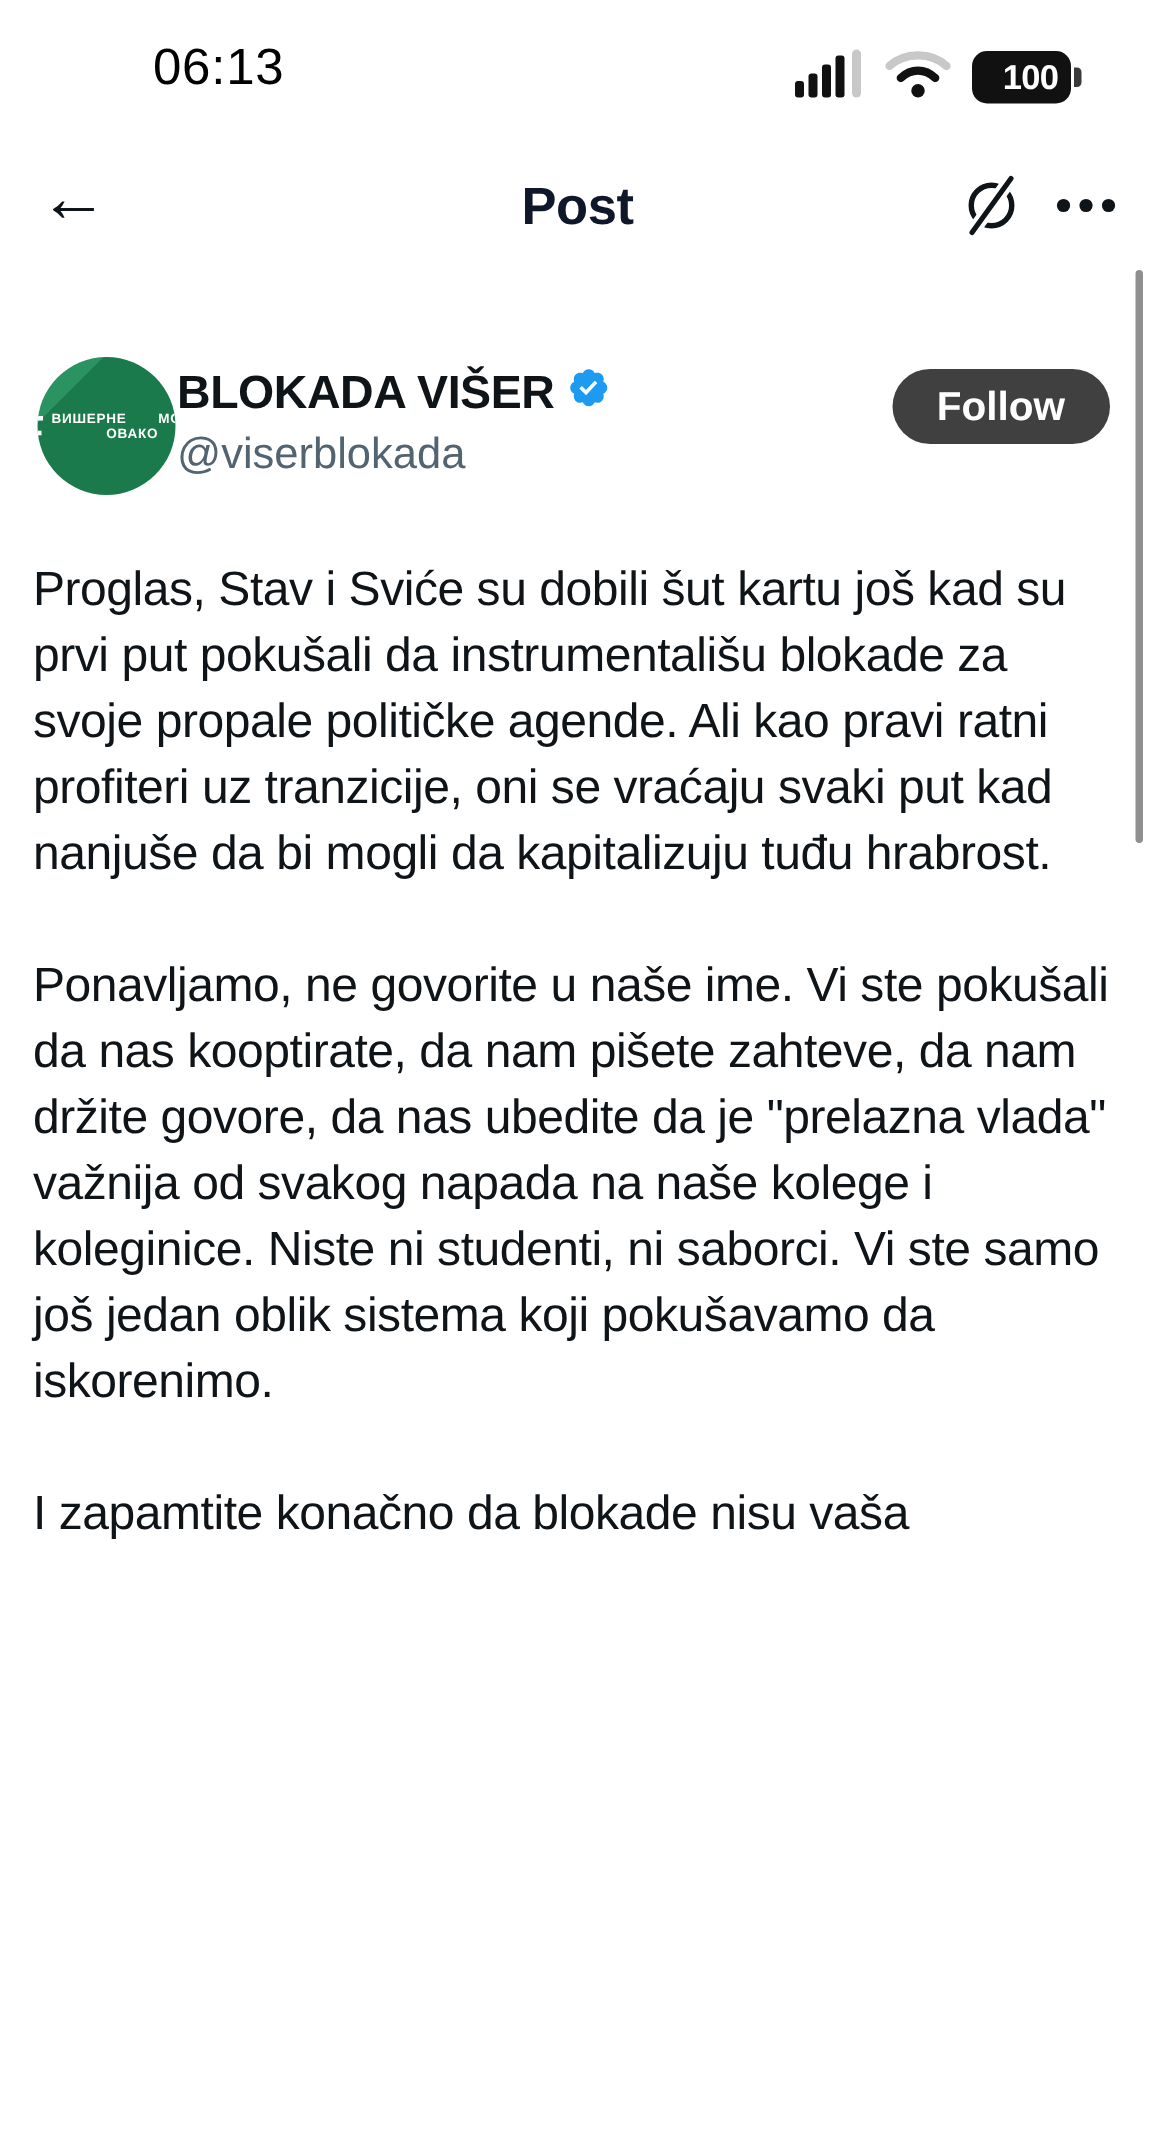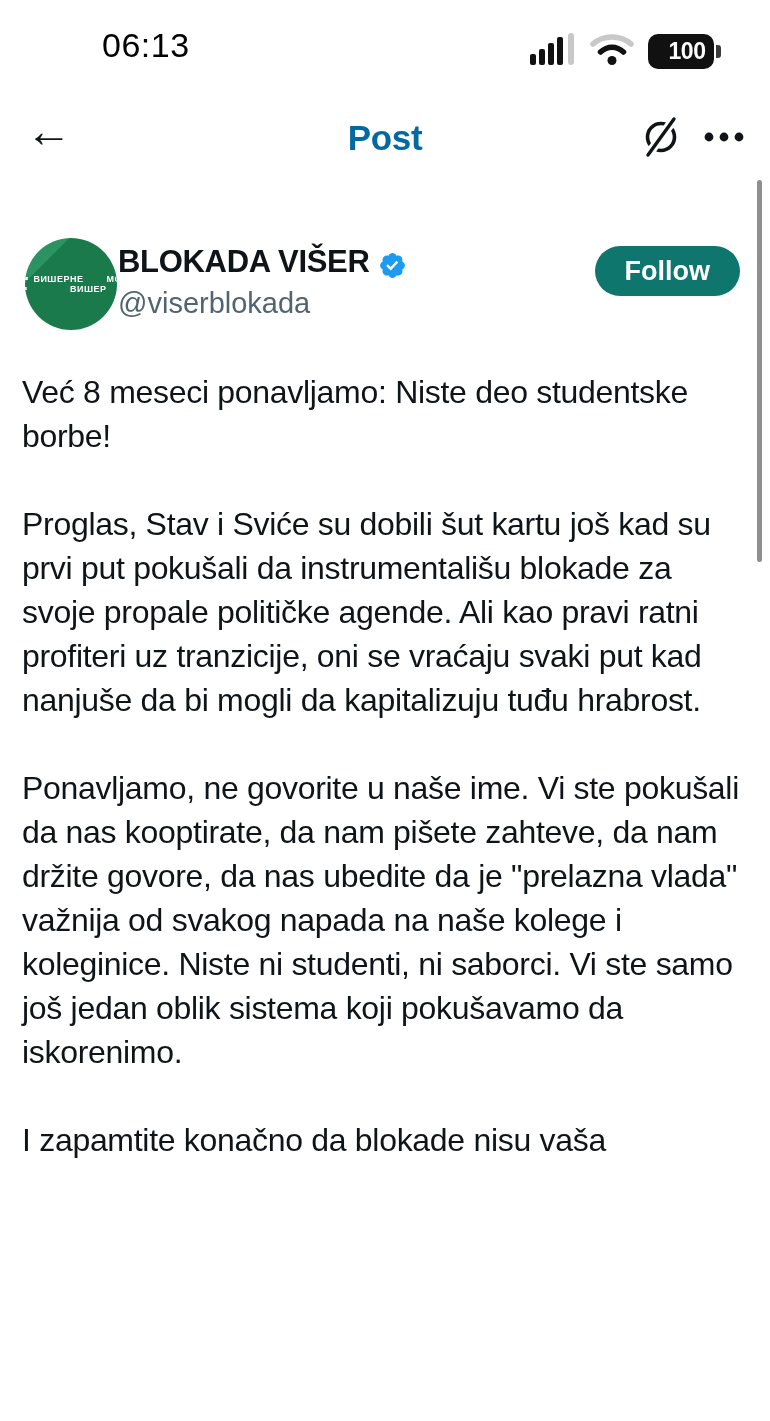--- a/index.html
+++ b/index.html
@@ -31,21 +31,21 @@
 
   
   .nav-bar { position:absolute; top:104px; left:0; right:0; height:70px; }
   .back-button {
     position:absolute; left:26px; top:2px; width:50px; height:50px;
     font-size:46px; line-height:48px; color:#0f1419; text-align:left; cursor:pointer;
     background:none; border:none; font-family:inherit;
   }
   .nav-title {
     position:absolute; left:0; right:0; top:14px; text-align:center;
-    font-size:35px; font-weight:700; color:#0369a1; letter-spacing:-0.3px;
+    font-size:35px; font-weight:700; color:#0f172a; letter-spacing:-0.3px;
   }
   .nav-right {
     position:absolute; right:24px; top:10px;
     display:flex; align-items:center; gap:18px;
   }
   .icon-button { background:none; border:none; cursor:pointer; padding:0; display:block; }
 
   
   .scrollbar-thumb {
     position:absolute; right:8px; top:180px; width:5px; height:382px;
@@ -60,26 +60,26 @@
     background:linear-gradient(135deg, #2b9362 0%, #2b9362 24%, #1b7a4c 24%);
     display:flex; align-items:center; justify-content:center; gap:5px;
     overflow:hidden;
   }
   .avatar-hash { color:#fff; font-size:42px; font-weight:700; line-height:1; }
   .avatar-slogan { display:flex; flex-direction:row; }
   .avatar-slogan span {
     color:#fff; font-size:9px; font-weight:700; letter-spacing:.5px; line-height:10px;
   }
   .name-block { position:absolute; left:118px; top:8px; }
-  .name-row { display:flex; align-items:flex-end; gap:8px; }
+  .name-row { display:flex; align-items:flex-start; gap:8px; }
   .display-name { font-size:31px; font-weight:700; color:#0f1419; letter-spacing:-0.3px; }
   .handle { margin-top:7px; font-size:29px; color:#536471; }
   .follow-button {
     position:absolute; right:30px; top:10px; height:50px; padding:0 30px;
-    background:#0f766e; color:#fff; border:none; border-radius:26px;
+    background:#404040; color:#fff; border:none; border-radius:26px;
     font-size:27px; font-weight:700; font-family:inherit;
     display:flex; align-items:center; cursor:pointer;
   }
 
   
   .post-text {
     position:absolute; left:22px; top:370px; width:728px;
     font-size:32px; line-height:44px; color:#0f1419; letter-spacing:-0.3px;
   }
   .post-text p { margin:0 0 44px 0; }
@@ -134,36 +134,35 @@
   </div>
 </div>
 
 <div class="scrollbar-thumb"></div>
 
 <div class="author-row">
   <div class="avatar">
     <span class="avatar-hash">#</span>
     <span class="avatar-slogan">
       <span>ВИШЕР</span>
-      <span>НЕ ВИШЕР</span>
+      <span>НЕ ОВАКО</span>
       <span>МОЖЕ</span>
     </span>
   </div>
   <div class="name-block">
     <div class="name-row">
       <span class="display-name">BLOKADA VIŠER</span>
       <span style="display:flex;">
         <svg width="29" height="29" viewBox="0 0 24 24">
           <path fill="#1d9bf0" d="M22.25 12c0-1.43-.88-2.67-2.19-3.34.46-1.39.2-2.9-.81-3.91s-2.52-1.27-3.91-.81c-.66-1.31-1.91-2.19-3.34-2.19s-2.67.88-3.33 2.19c-1.4-.46-2.91-.2-3.92.81s-1.26 2.52-.8 3.91c-1.31.67-2.2 1.91-2.2 3.34s.89 2.67 2.2 3.34c-.46 1.39-.21 2.9.8 3.91s2.52 1.26 3.91.81c.67 1.31 1.91 2.19 3.34 2.19s2.68-.88 3.34-2.19c1.39.45 2.9.2 3.91-.81s1.27-2.52.81-3.91c1.31-.67 2.19-1.91 2.19-3.34zm-11.71 4.2L6.8 12.46l1.41-1.42 2.26 2.26 4.8-5.23 1.47 1.36-6.2 6.77z"></path>
         </svg>
       </span>
     </div>
     <div class="handle">@viserblokada</div>
   </div>
   <button class="follow-button">Follow</button>
 </div>
 
 <div class="post-text">
-  <p>Već 8 meseci ponavljamo: Niste deo studentske borbe!</p>
   <p>Proglas, Stav i Sviće su dobili šut kartu još kad su prvi put pokušali da instrumentališu blokade za svoje propale političke agende. Ali kao pravi ratni profiteri uz tranzicije, oni se vraćaju svaki put kad nanjuše da bi mogli da kapitalizuju tuđu hrabrost.</p>
   <p>Ponavljamo, ne govorite u naše ime. Vi ste pokušali da nas kooptirate, da nam pišete zahteve, da nam držite govore, da nas ubedite da je "prelazna vlada" važnija od svakog napada na naše kolege i koleginice. Niste ni studenti, ni saborci. Vi ste samo još jedan oblik sistema koji pokušavamo da iskorenimo.</p>
   <p>I zapamtite konačno da blokade nisu vaša</p>
 </div>
 
 </body></html>

